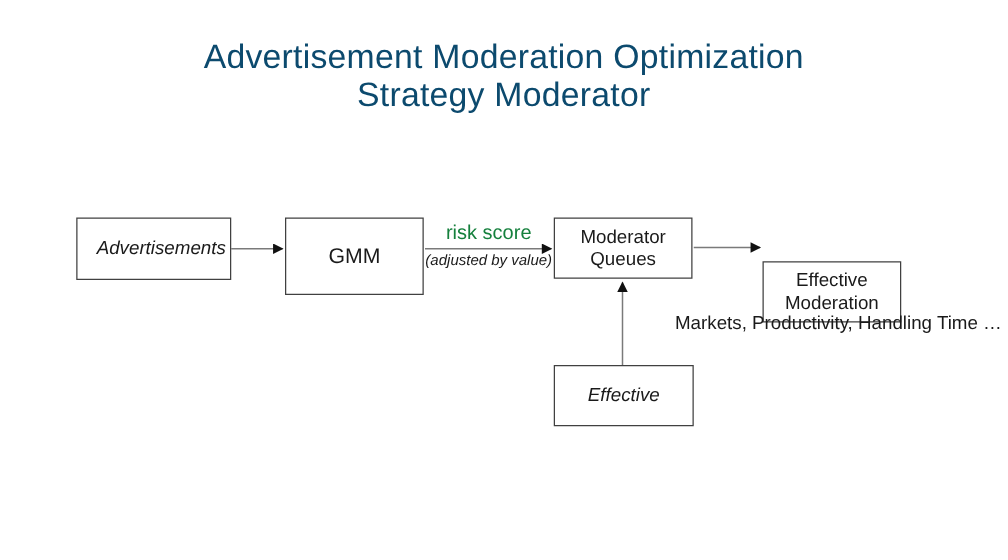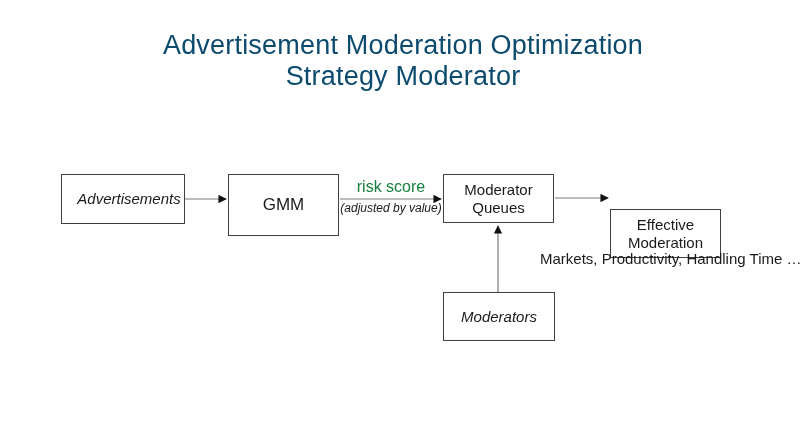--- a/index.html
+++ b/index.html
@@ -116,21 +116,21 @@
 
   <div class="node" id="node-moderator-queues">
     <span>Moderator Queues</span>
   </div>
 
   <div class="node" id="node-effective-moderation">
     <span>Effective Moderation</span>
   </div>
 
   <div class="node italic" id="node-moderators">
-    <span>Moderators</span>
+    <span>Effective</span>
   </div>
 
   <div class="edge-label-main">risk score</div>
 
   <div class="edge-label-sub">(adjusted by value)</div>
 
   <div class="edge-label-feed">Markets, Productivity, Handling Time …</div>
 
 </div>
 

